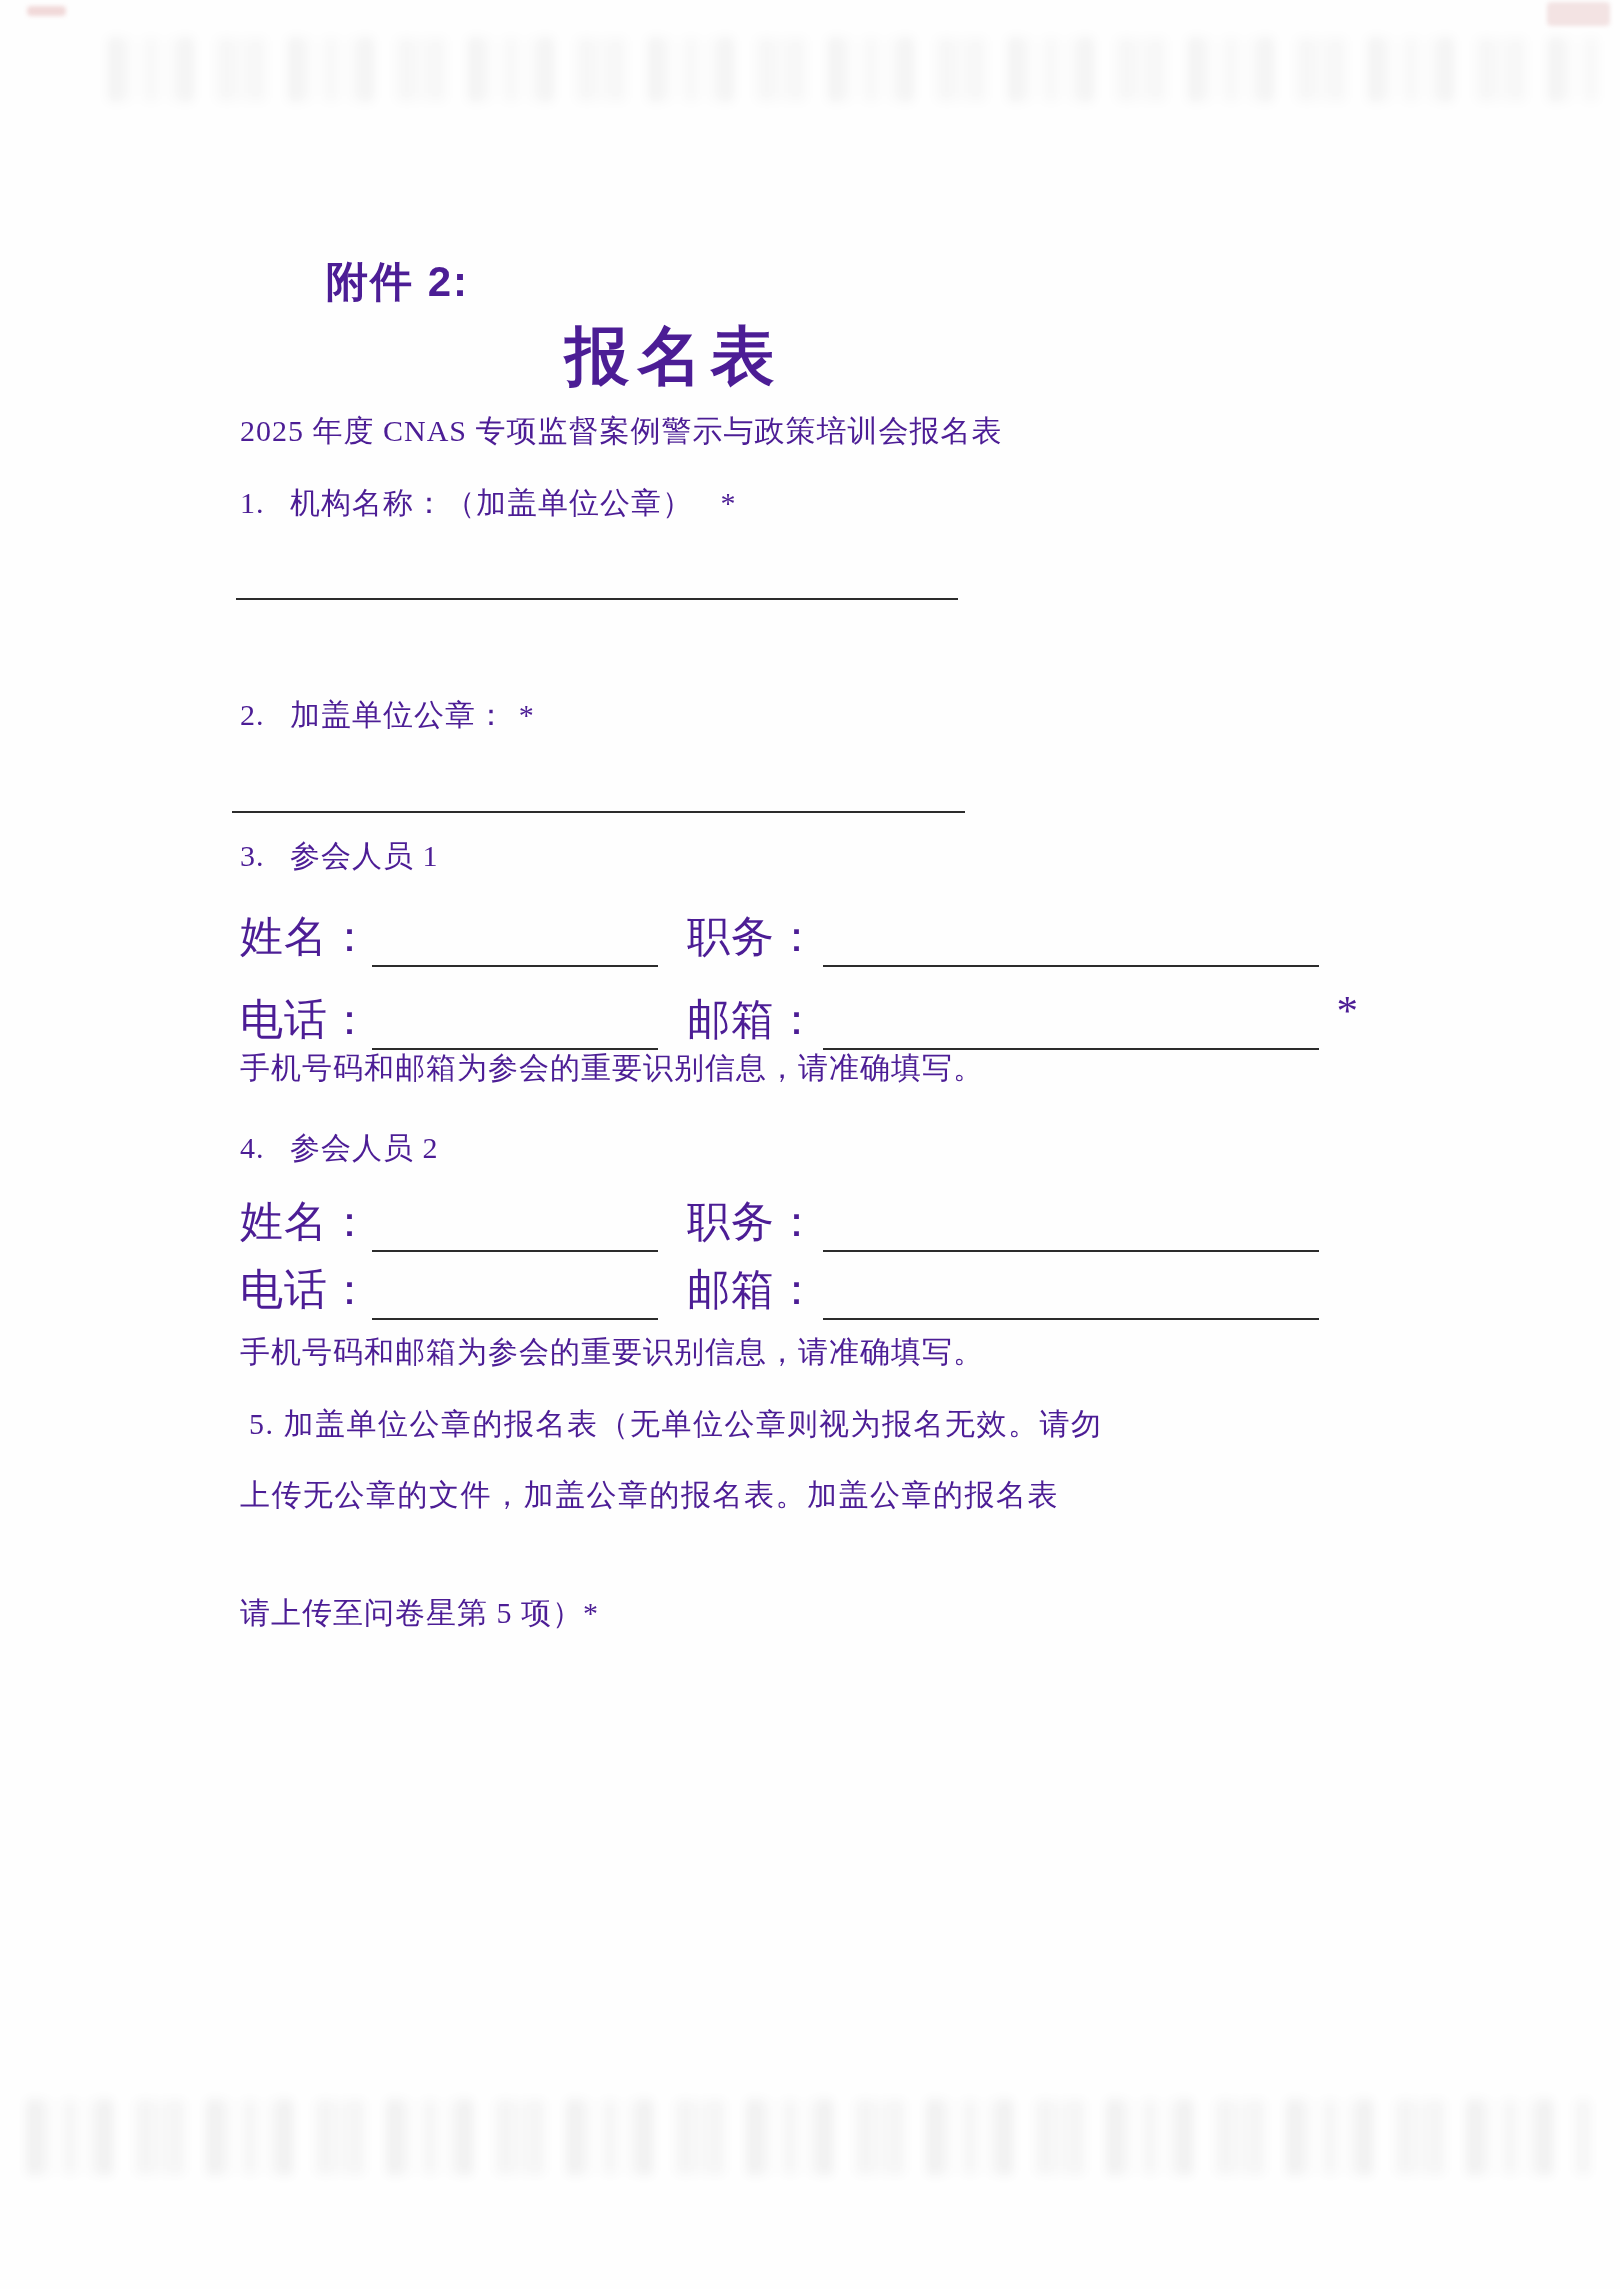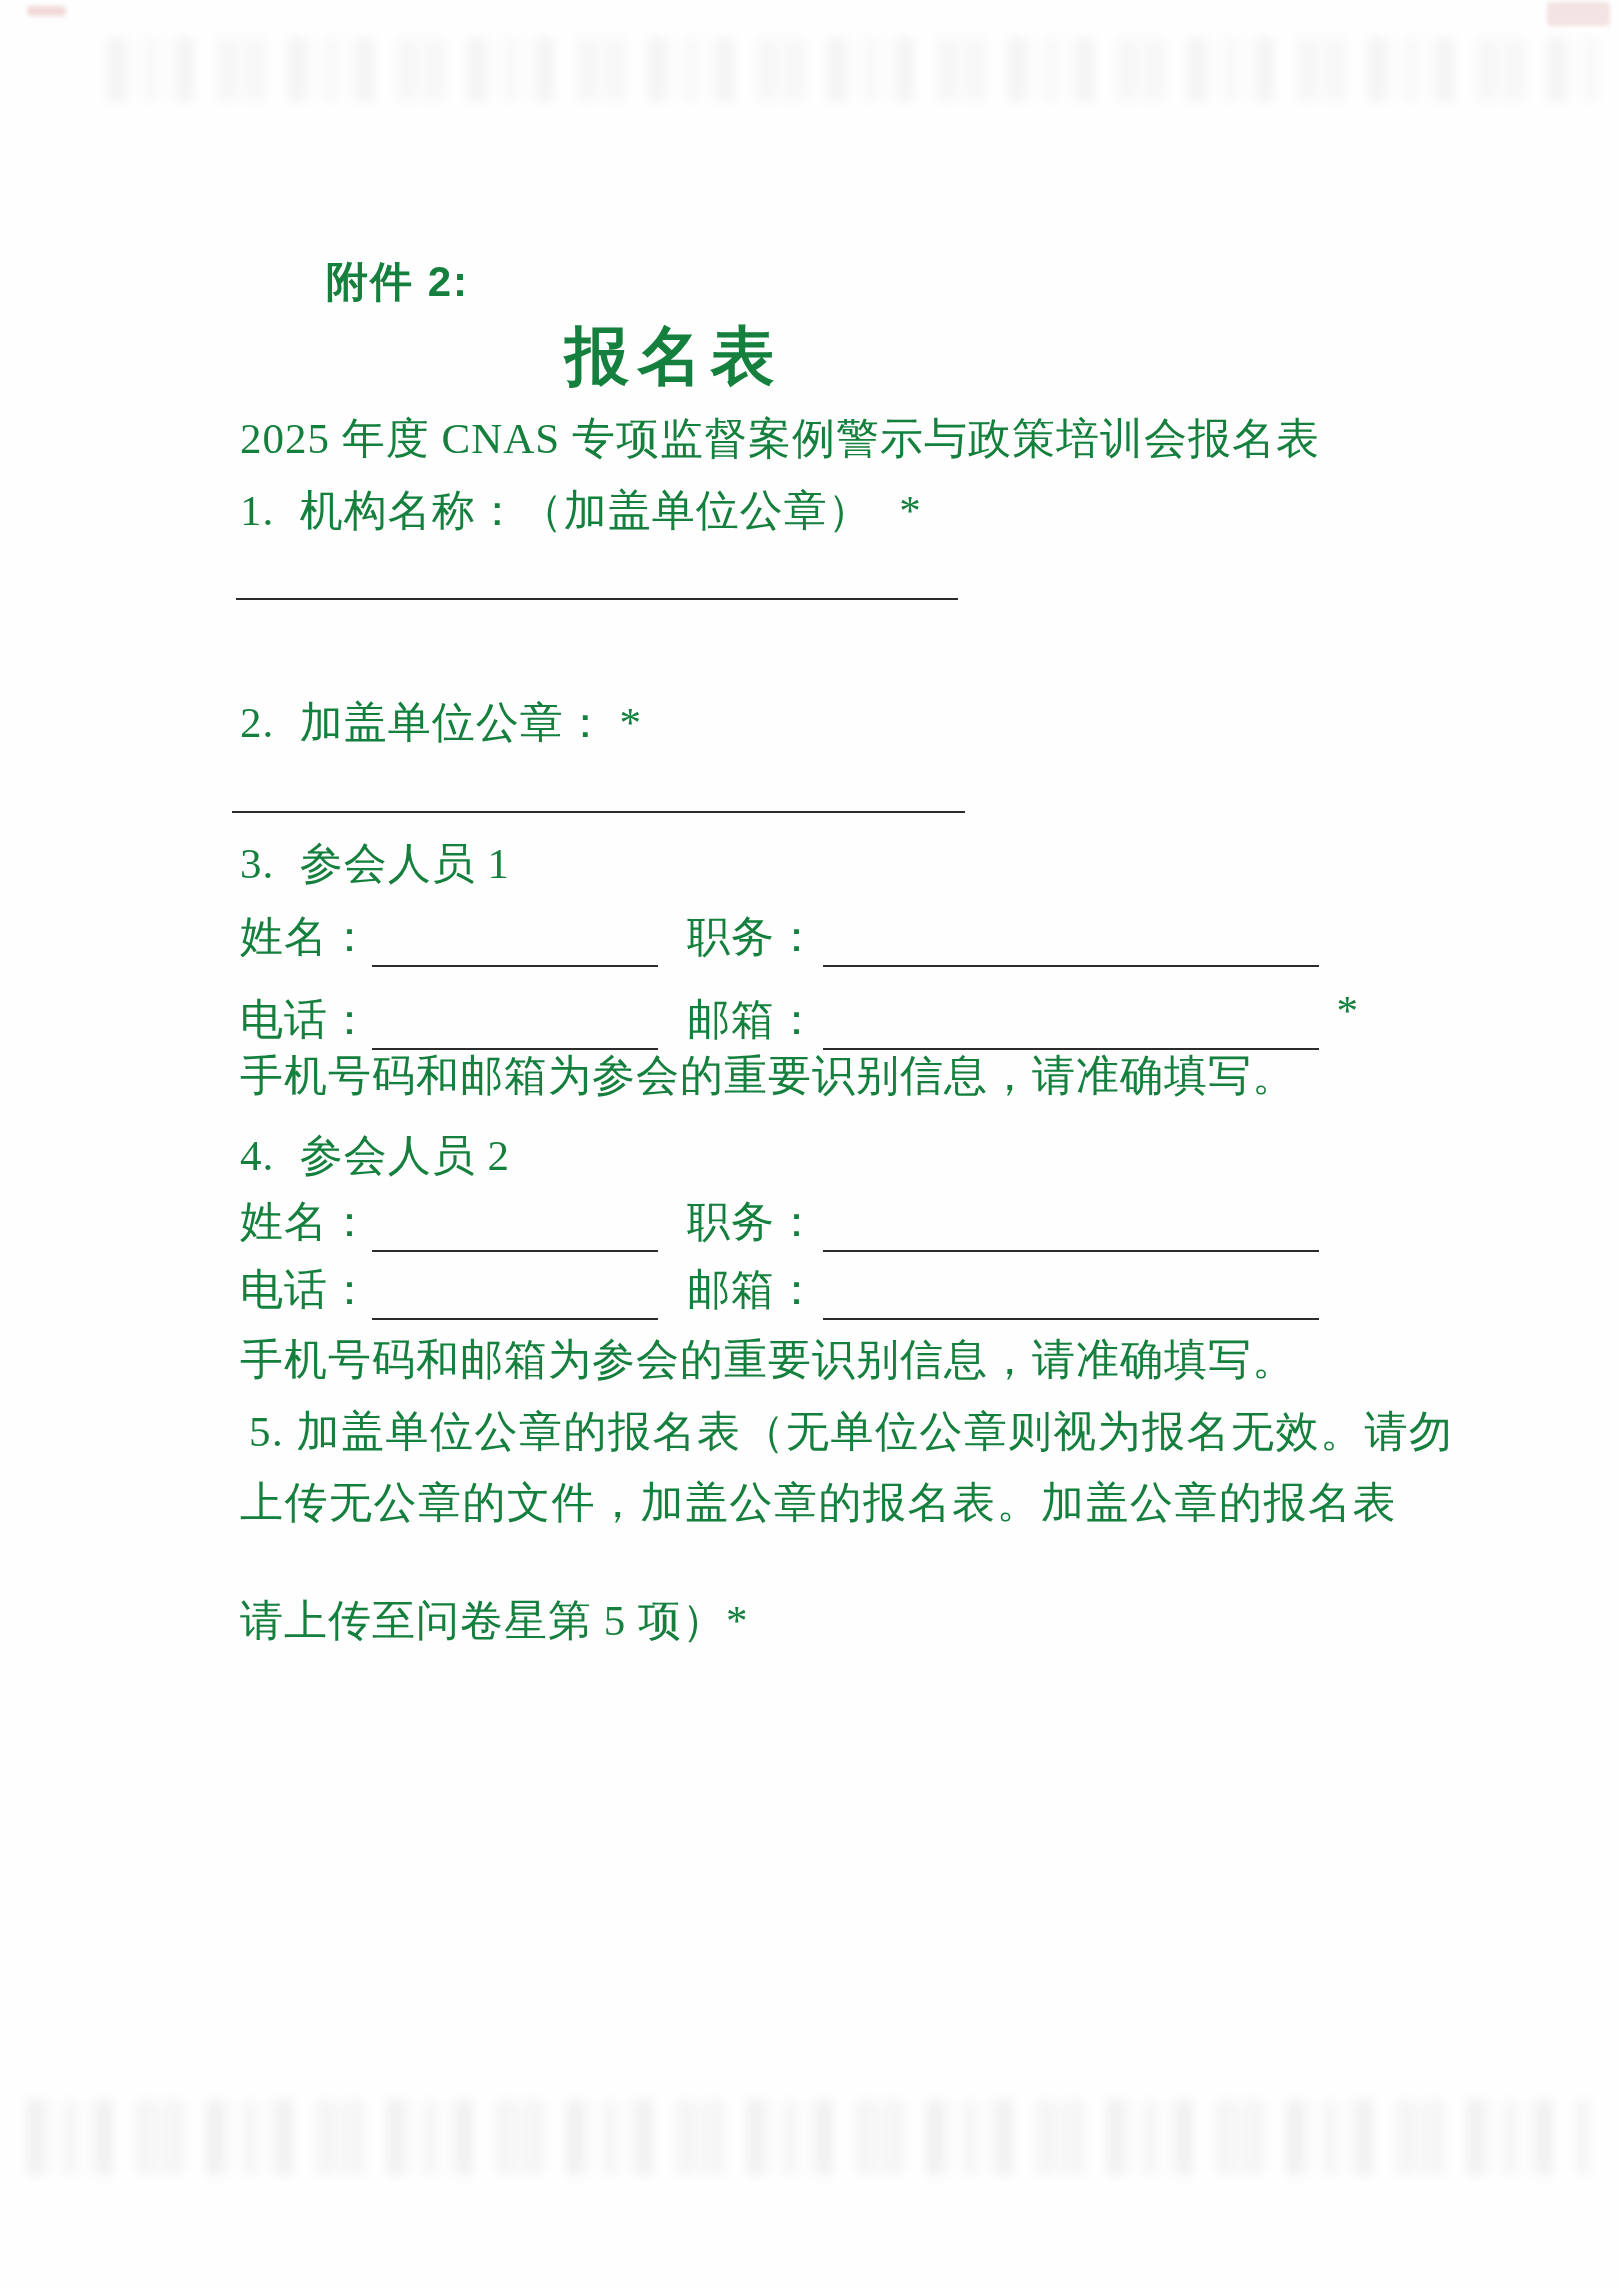--- a/index.html
+++ b/index.html
@@ -2,30 +2,30 @@
 <html><head>
 <meta charset="utf-8">
 <style>
   html,body{margin:0;padding:0;background:#ccc;}
   .page{
     position:relative;
     width:1620px;height:2290px;
     background:#fefefe;
     overflow:hidden;
     font-family:"Liberation Serif","DejaVu Serif",serif;
-    color:#15803d;
+    color:#4c1d95;
   }
   .abs{position:absolute;white-space:nowrap;}
   .heading{
     font-family:"Liberation Sans","DejaVu Sans",sans-serif;
     font-weight:700;
   }
   .attachment{left:326px;top:259px;font-size:42px;line-height:1.1;letter-spacing:2px;}
   .title{left:565px;top:321px;font-size:64px;line-height:1.1;letter-spacing:8.8px;}
-  .bodyline{font-size:43px;line-height:1.15;letter-spacing:1px;}
+  .bodyline{font-size:30px;line-height:1.15;letter-spacing:1px;}
   .subtitle{left:240px;top:414px;}
   .itemrow{display:flex;align-items:flex-end;}
   .num{margin-right:25.5px;}
   .star{margin-left:27.4px;}
   .star.tight{margin-left:11.8px;}
   .blankline{height:0;border-top:2.9px solid #2c2c2c;}
   .line1{left:236px;top:598px;width:722px;}
   .line2{left:232px;top:811px;width:733px;}
   .fieldrow{display:flex;align-items:flex-end;font-size:43px;letter-spacing:1px;}
   .fieldrow .lbl{line-height:1;}

